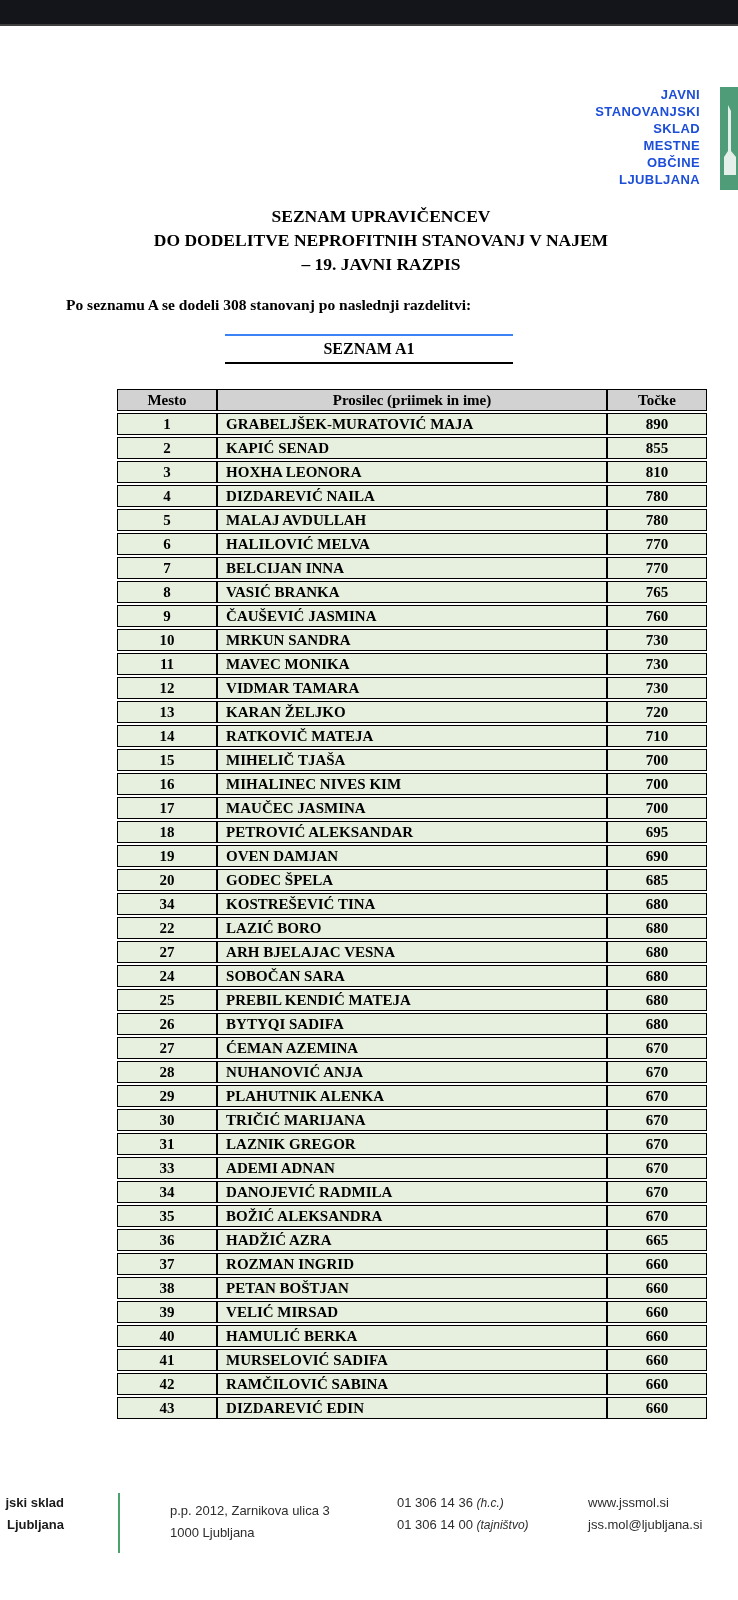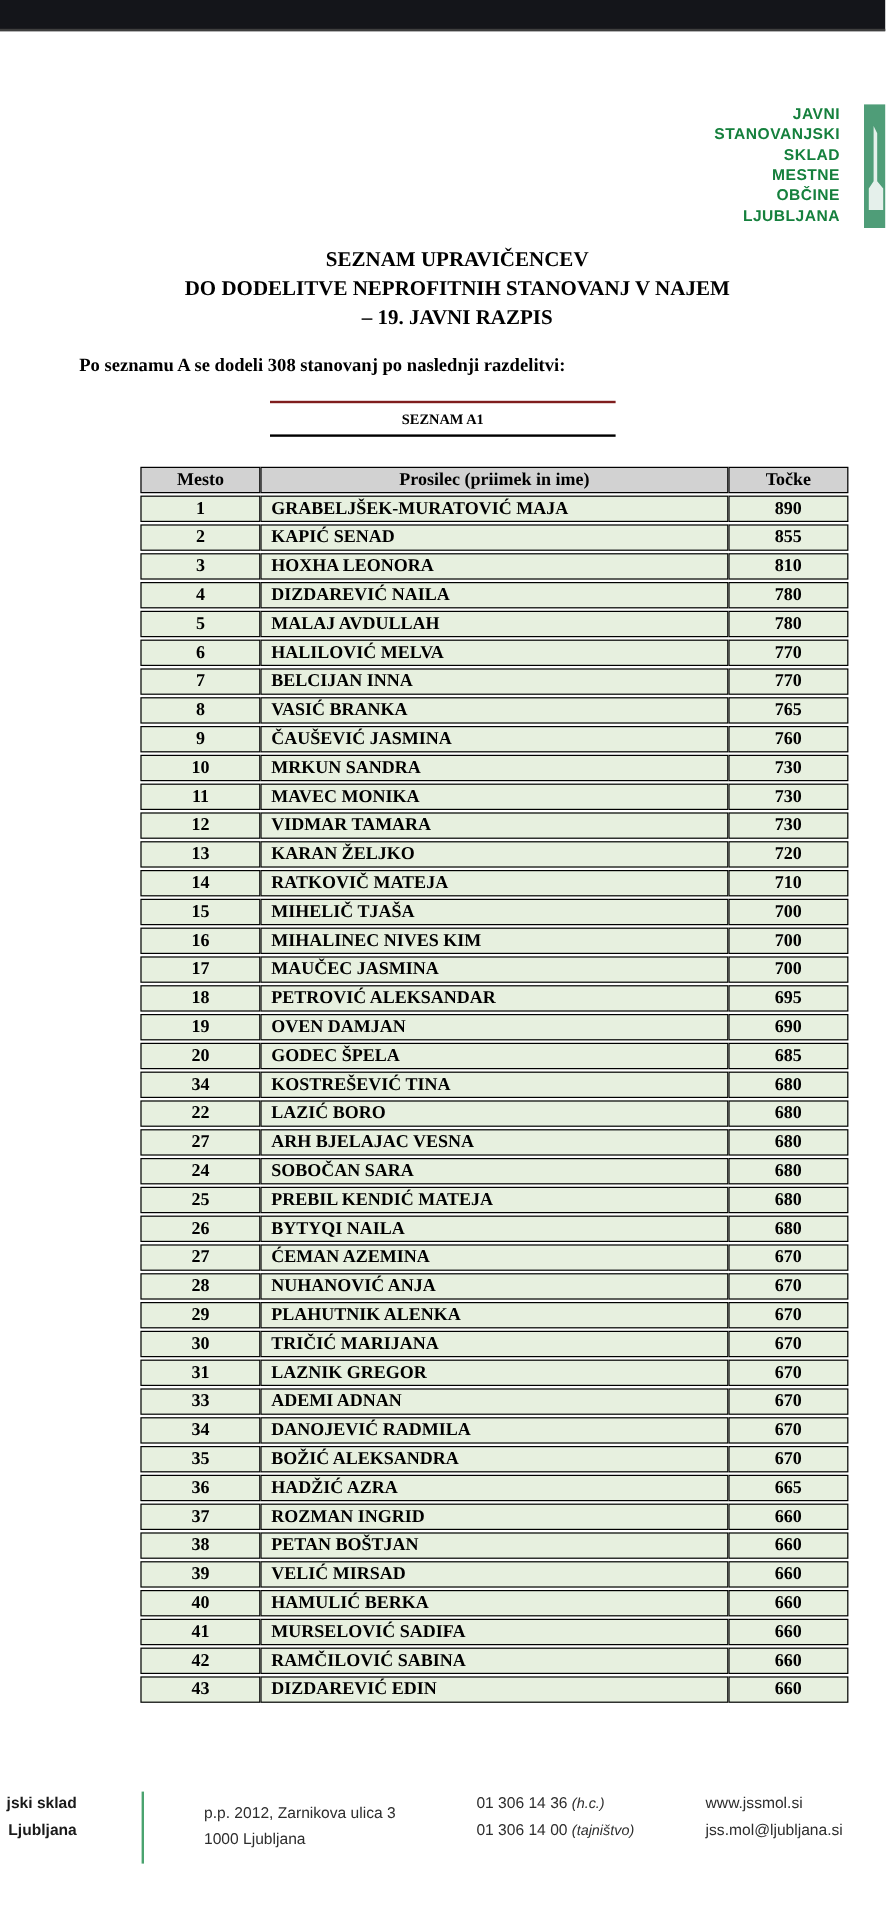--- a/index.html
+++ b/index.html
@@ -20,21 +20,21 @@
     border-bottom: 2px solid #3f3f3f;
   }
   .logo-text {
     position: absolute; top: 86px; right: 38px;
     text-align: right;
     font-family: "Liberation Sans", sans-serif;
     font-weight: bold;
     font-size: 13px;
     line-height: 17px;
     letter-spacing: 0.4px;
-    color: #15803d;
+    color: #1d4ed8;
   }
   .logo-mark {
     position: absolute; top: 87px; right: 0;
     width: 18px; height: 103px;
     background: #4f9d78;
     overflow: hidden;
   }
   .logo-mark svg { position: absolute; left: -4px; top: 18px; }
   .title-block {
     position: absolute; top: 204px; left: 0; width: 738px;
@@ -45,25 +45,25 @@
     margin-left: 12px;
   }
   .intro-line {
     position: absolute; top: 296px; left: 66px;
     font-weight: bold;
     font-size: 15.5px;
   }
   .section-heading {
     position: absolute; top: 334px; left: 225px;
     width: 288px;
-    border-top: 2px solid #7f1d1d;
+    border-top: 2px solid #3b82f6;
     border-bottom: 2px solid #000;
     text-align: center;
     font-weight: bold;
-    font-size: 12px;
+    font-size: 16px;
     line-height: 26px;
   }
   table.ranking {
     position: absolute; top: 387px; left: 117px;
     width: 590px;
     border-collapse: separate;
     border-spacing: 0 2px;
     font-family: "Liberation Serif", serif;
   }
   table.ranking th, table.ranking td {
@@ -263,21 +263,21 @@
           <td class="col-name">SOBOČAN SARA</td>
           <td class="col-points">680</td>
         </tr>
         <tr>
           <td class="col-rank">25</td>
           <td class="col-name">PREBIL KENDIĆ MATEJA</td>
           <td class="col-points">680</td>
         </tr>
         <tr>
           <td class="col-rank">26</td>
-          <td class="col-name">BYTYQI NAILA</td>
+          <td class="col-name">BYTYQI SADIFA</td>
           <td class="col-points">680</td>
         </tr>
         <tr>
           <td class="col-rank">27</td>
           <td class="col-name">ĆEMAN AZEMINA</td>
           <td class="col-points">670</td>
         </tr>
         <tr>
           <td class="col-rank">28</td>
           <td class="col-name">NUHANOVIĆ ANJA</td>

